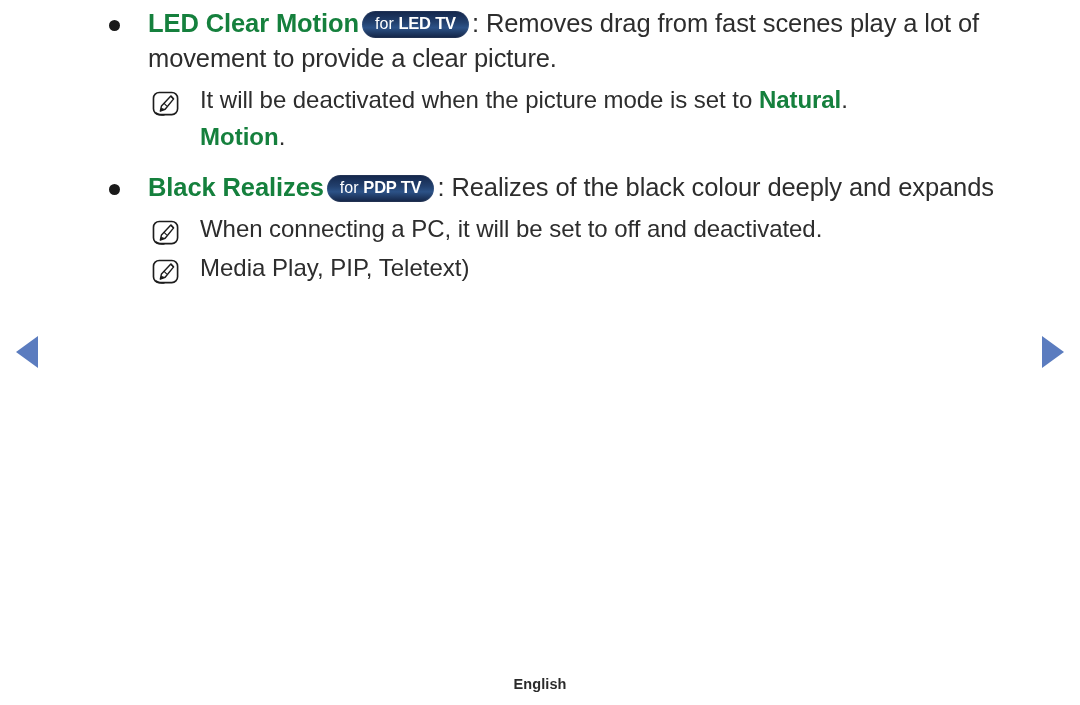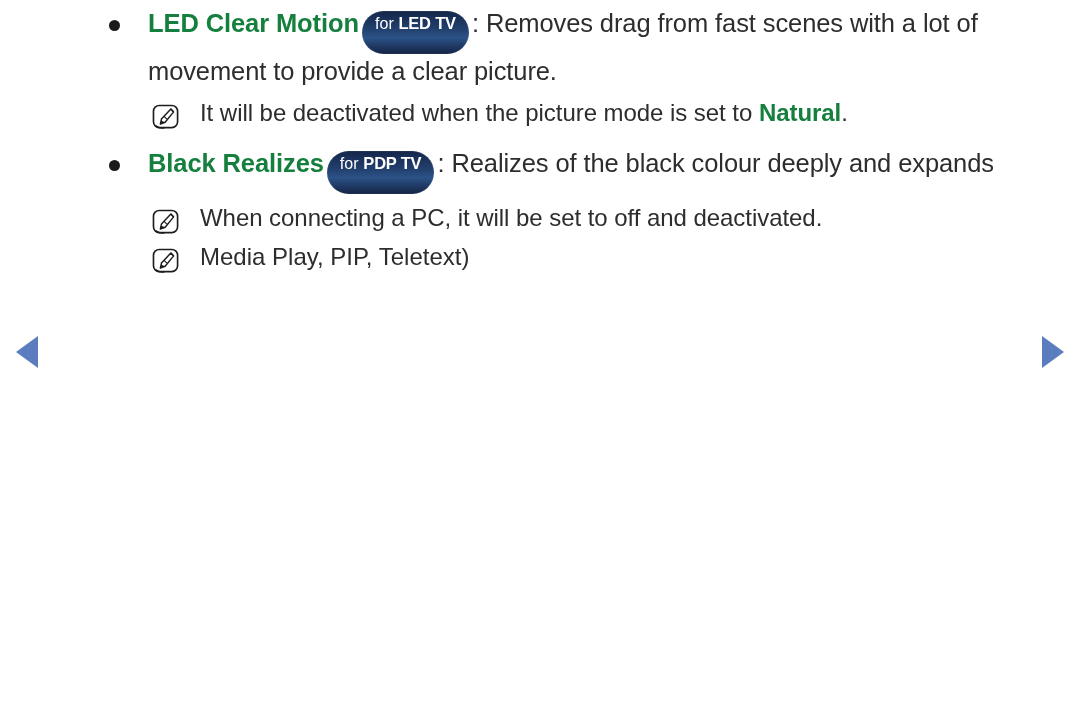--- a/index.html
+++ b/index.html
@@ -77,21 +77,21 @@
 
   .kw {
     color: #15803d;
     font-weight: 700;
   }
 
   
   .badge {
     display: inline-block;
     vertical-align: 3px;
-    padding: 1px 13px 19px 13px;
+    padding: 1px 13px 3px 13px;
     margin: 0 3px;
     border-radius: 999px;
     background: linear-gradient(180deg, #14264a 0%, #22406e 42%, #2c5287 62%, #132344 100%);
     box-shadow: inset 0 0 0 1px rgba(255,255,255,0.06);
     color: #ffffff;
     font-size: 16px;
     line-height: 22px;
     white-space: nowrap;
     letter-spacing: 0.1px;
   }
@@ -158,41 +158,44 @@
 
   <div class="nav-arrow prev"></div>
 
   <div class="nav-arrow next"></div>
 
   <div class="content">
 
     <div class="bullet-block">
       <span class="bullet-dot"></span>
       <div class="bullet-text">
-        <span class="kw">LED Clear Motion</span><span class="badge"><span class="badge-for">for</span>&nbsp;<span class="badge-model">LED TV</span></span><span>: Removes drag from fast scenes with a lot of</span>
+        <span class="kw">LED Clear Motion</span><span class="badge"><span class="badge-for">for</span>&nbsp;<span class="badge-model">LED TV</span></span><span>: Removes drag from fast scenes play a lot of</span>
         <span>movement to provide a clear picture.</span>
       </div>
     </div>
 
     <div class="note-row">
       <span class="note-icon">
         <svg viewBox="0 0 30 28" width="29" height="27" xmlns="http://www.w3.org/2000/svg">
           <rect x="1.5" y="1.5" width="25" height="23" rx="6" ry="6" fill="none" stroke="#1d1d1d" stroke-width="1.7"></rect>
           <path d="M19.5 5.2 L9.8 15.5 L8.6 20.9 L13.6 18.9 L22.4 8.2 Z" fill="none" stroke="#1d1d1d" stroke-width="1.5" stroke-linejoin="round"></path>
           <path d="M19.5 5.2 L22.4 8.2" fill="none" stroke="#1d1d1d" stroke-width="1.4"></path>
           <path d="M12.2 12.6 L15.4 15.7" fill="none" stroke="#1d1d1d" stroke-width="1.2"></path>
           <path d="M8.6 20.9 L13.6 18.9 L9.6 17.3 Z" fill="#1d1d1d"></path>
           <path d="M4 22.5 q3.5 3.2 9 2.1" fill="none" stroke="#1d1d1d" stroke-width="1.6"></path>
         </svg>
       </span>
       <div class="note-text">
         <span>It will be deactivated when the picture mode is set to </span><span class="kw">Natural</span><span>.</span>
       </div>
     </div>
 
+    <div class="note-cont">
+      <span class="kw">Motion</span><span>.</span>
+    </div>
 
     <div class="bullet-block" style="margin-top:16px;">
       <span class="bullet-dot"></span>
       <div class="bullet-text">
         <span class="kw">Black Realizes</span><span class="badge"><span class="badge-for">for</span>&nbsp;<span class="badge-model">PDP TV</span></span><span>: Realizes of the black colour deeply and expands</span>
       </div>
     </div>
 
     <div class="note-row" style="margin-top:6px;">
       <span class="note-icon">
@@ -217,14 +220,15 @@
           <path d="M12.2 12.6 L15.4 15.7" fill="none" stroke="#1d1d1d" stroke-width="1.2"></path>
           <path d="M8.6 20.9 L13.6 18.9 L9.6 17.3 Z" fill="#1d1d1d"></path>
           <path d="M4 22.5 q3.5 3.2 9 2.1" fill="none" stroke="#1d1d1d" stroke-width="1.6"></path>
         </svg>
       </span>
     </div>
     <div class="note-cont">Media Play, PIP, Teletext)</div>
 
   </div>
 
+  <div class="footer-lang">English</div>
 
 </div>
 
 </body></html>

